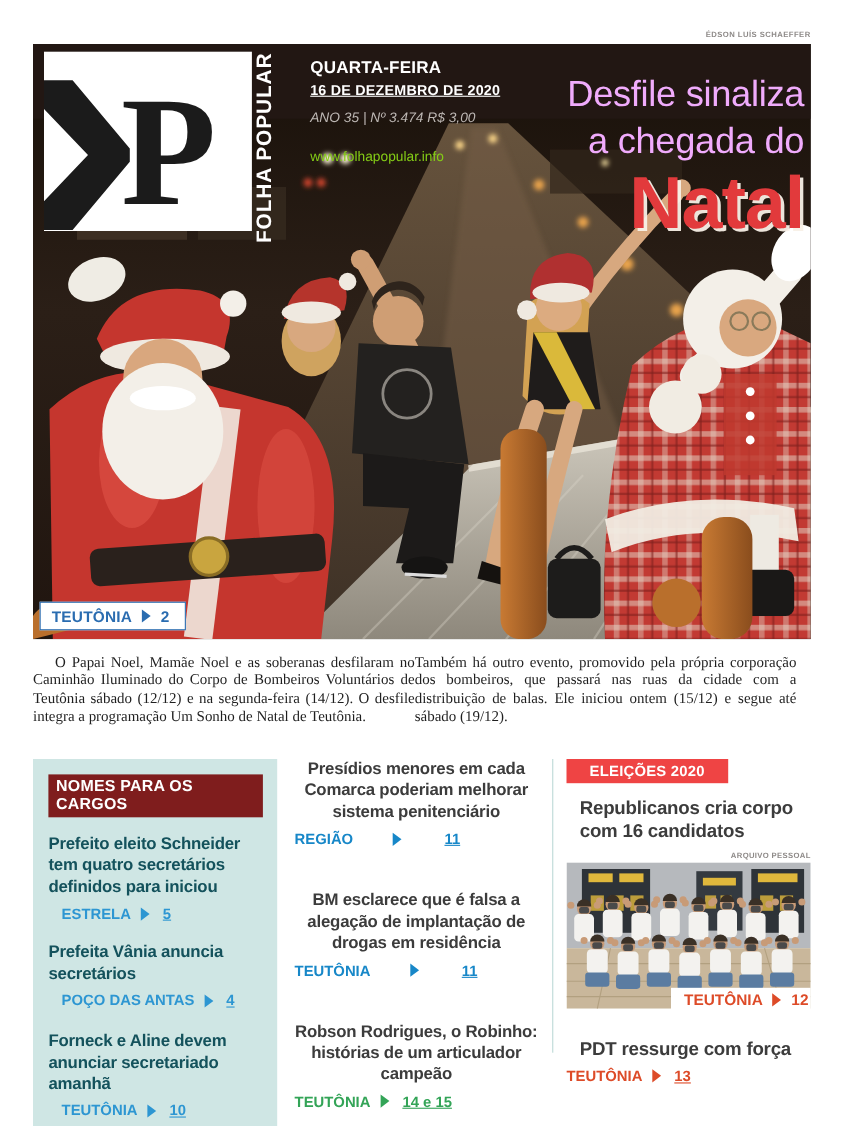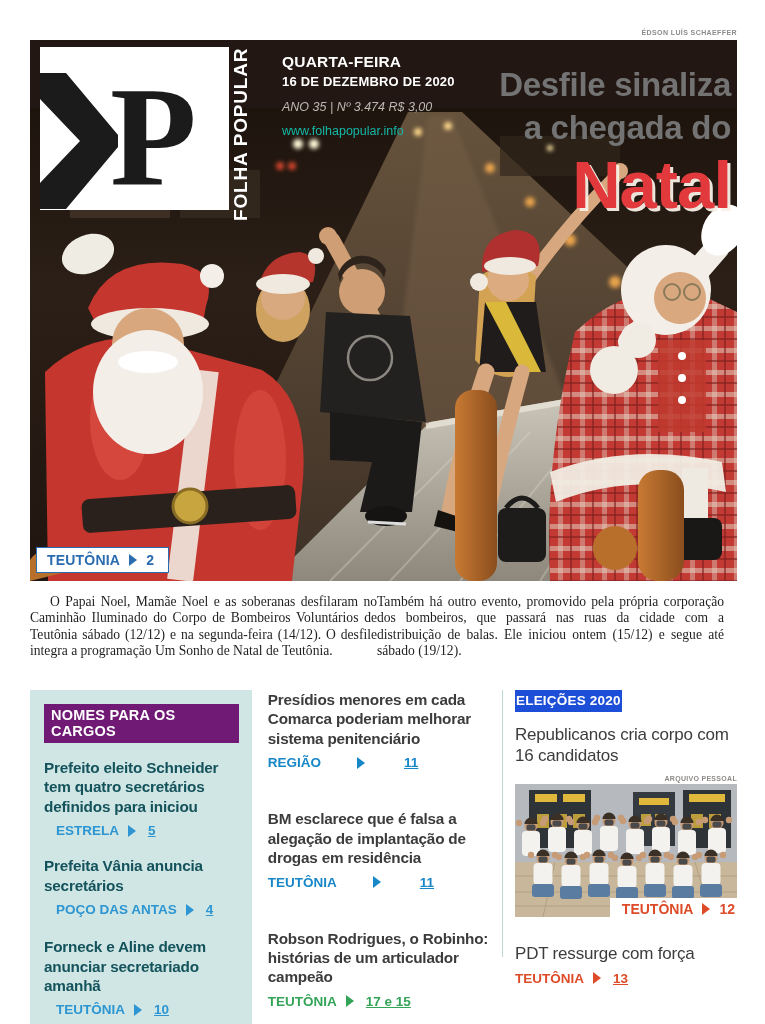--- a/index.html
+++ b/index.html
@@ -16,25 +16,25 @@
   .hero { position:absolute; left:30px; top:40px; width:707px; height:541px; background:#1c1310; }
   .hero svg.scene { position:absolute; inset:0; display:block; }
   .logo-box { position:absolute; left:10px; top:7px; width:189px; height:163px; background:#ffffff; }
   .vtitle {
     position:absolute; left:200px; top:181px; width:174px;
     transform:rotate(-90deg); transform-origin:0 0;
     color:#ffffff; font-weight:bold; font-size:19px; letter-spacing:.8px; white-space:nowrap;
   }
   .date-block { position:absolute; left:252px; top:13px; color:#ffffff; }
   .weekday   { font-size:15.5px; font-weight:bold; letter-spacing:.2px; }
-  .dateline  { font-size:13px;  font-weight:bold; margin-top:3px; letter-spacing:.2px; }
+  .dateline  { font-size:13px;  font-weight:bold; margin-top:3px; letter-spacing:.2px;text-decoration:underline; }
   .edition   { font-size:12.5px; color:#bdb7b4; margin-top:11px;font-style:italic; }
-  .website   { font-size:12.5px; color:#14b8a6; margin-top:10px; }
+  .website   { font-size:12.5px; color:#84cc16; margin-top:21px; }
   .headline-block { position:absolute; right:6px; top:26px; text-align:right; }
-  .hl1, .hl2 { font-size:33px; font-weight:bold; color:#737373; letter-spacing:-.3px; line-height:1.15; }
+  .hl1, .hl2 { font-size:33px; font-weight:normal; color:#f0abfc; letter-spacing:-.3px; line-height:1.15; }
   .hl2 { margin-top:5px; }
   .hl3 {
     font-size:67px; font-weight:bold; color:#e23a3c; letter-spacing:-1px; line-height:1.02;
     margin-top:4px; text-shadow:3px 3px 0 rgba(248,240,231,.95);text-align:right;
   }
   .badge-hero {
     position:absolute; left:6px; bottom:8px; background:#ffffff; border:1.5px solid #2a6cb0;
     display:flex; align-items:center; gap:9px; padding:4px 14px 4px 10px;
     color:#2a6cb0; font-weight:bold; font-size:14px; letter-spacing:.2px;
   }
@@ -51,42 +51,42 @@
   }
   .lead p { margin:0; width:347px; }
   .lead p.indent { text-indent:20px; }
   
   .bottom { position:absolute; left:30px; top:690px; width:707px; display:flex; }
   .colbox {
     width:226px; min-height:295px; background:#cfe6e4; box-sizing:border-box;
     padding:14px 13px 16px 14px;
   }
   .kicker-teal {
-    display:inline-block; background:#701a75; color:#ffffff; font-weight:bold;
+    display:inline-block; background:#7f1d1d; color:#ffffff; font-weight:bold;
     font-size:14.5px; padding:3px 7px 4px; letter-spacing:.2px;
   }
   .story { margin-top:15px; }
   .story h3 { margin:0; font-size:15.3px; line-height:1.27; letter-spacing:-.2px; font-weight:bold; }
   .colbox .story h3 { color:#14525c; }
   .ref { display:flex; align-items:center; gap:9px; font-weight:bold; font-size:13.5px; margin-top:7px; }
   .ref .pg { margin-left:3px;text-decoration:underline; }
   .ref-blue  { color:#2d96d2;padding-left:12px; }
   .ref-cyan  { color:#1787c8;gap:36px; }
   .ref-green { color:#33a457; }
   .ref-orange{ color:#dd4b28; }
   .colmid { width:226px; margin-left:16px; }
-  .colmid .story { margin-top:0; margin-bottom:39px; }
+  .colmid .story { margin-top:0; margin-bottom:39px;text-align:center; }
   .colmid .story h3 { color:#3c3c3c; }
   .divider { width:1px; background:#bcd9d6; height:267px; margin-left:13px; }
   .colright { flex:1; margin-left:12px; position:relative; }
   .kicker-orange {
-    display:inline-block; background:#1d4ed8; color:#ffffff; font-weight:bold;
-    font-size:13.5px; padding:3px 1px 4px; letter-spacing:.2px;
-  }
-  .colright h3 { margin:12px 0 0; font-size:17px; line-height:1.25; letter-spacing:-.2px; font-weight:normal; color:#3c3c3c; }
+    display:inline-block; background:#ef4444; color:#ffffff; font-weight:bold;
+    font-size:13.5px; padding:3px 21px 4px; letter-spacing:.2px;
+  }
+  .colright h3 { margin:12px 12px 0; font-size:17px; line-height:1.25; letter-spacing:-.2px; font-weight:bold; color:#3c3c3c; }
   .credit-small { text-align:right; font-size:7px; font-weight:bold; color:#8e8a88; letter-spacing:.3px; margin-top:8px; }
   .photo-wrap { position:relative; width:222px; height:133px; margin-top:2px; }
   .photo-wrap svg { display:block; }
   .chip {
     position:absolute; right:0; bottom:-3px; background:#ffffff;
     display:flex; align-items:center; gap:9px; padding:3px 2px 3px 12px;
     font-weight:bold; font-size:14px; color:#dd4b28;
   }
   .colright .story2 { margin-top:26px; }
   .colright .story2 h3 { margin-top:0; }
@@ -321,21 +321,21 @@
           <span>TEUTÔNIA</span>
           <span class="arrow"></span>
           <span class="pg">11</span>
         </div>
       </div>
       <div class="story">
         <h3>Robson Rodrigues, o Robinho: histórias de um articulador campeão</h3>
         <div class="ref ref-green">
           <span>TEUTÔNIA</span>
           <span class="arrow"></span>
-          <span class="pg">17 e 15</span>
+          <span class="pg">14 e 15</span>
         </div>
       </div>
     </div>
 
     <div class="divider"></div>
 
     <div class="colright">
       <span class="kicker-orange">ELEIÇÕES 2020</span>
       <h3>Republicanos cria corpo com 16 candidatos</h3>
       <div class="credit-small">ARQUIVO PESSOAL</div>

